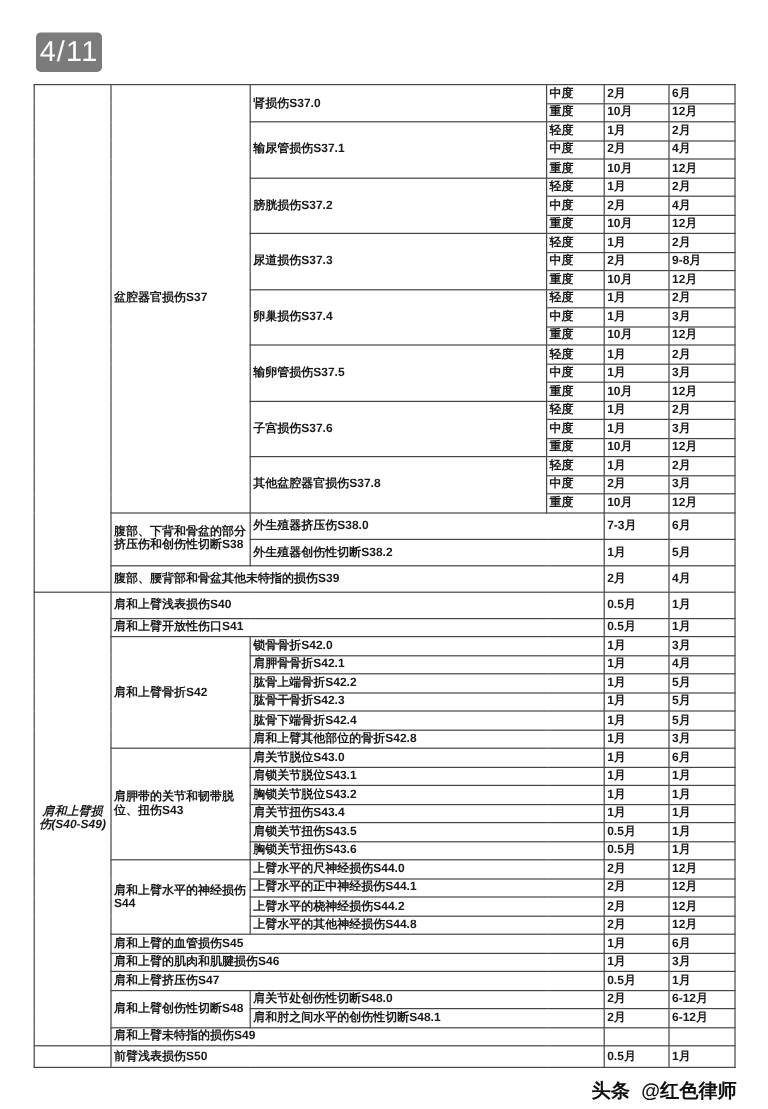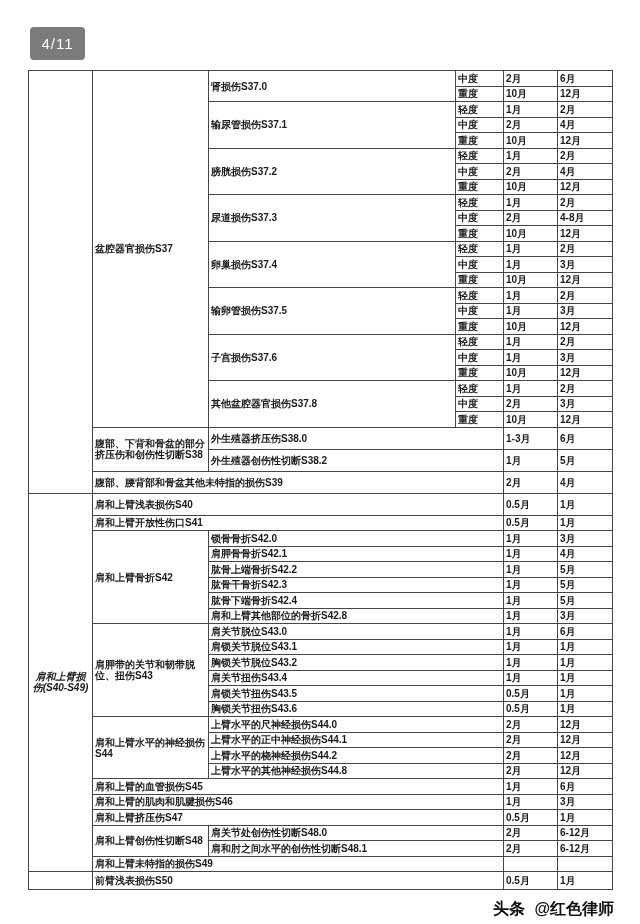--- a/index.html
+++ b/index.html
@@ -7,21 +7,21 @@
     width:640px;height:924px;
     background:#ffffff;
     font-family:"Liberation Sans",sans-serif;
     position:relative;
     overflow:hidden;
   }
   .page-badge{
     position:absolute;left:30px;top:27px;
     width:55px;height:33px;
     background:#7b7b7b;border-radius:4px;
-    color:#ffffff;font-size:15px;
+    color:#ffffff;font-size:24px;
     display:flex;align-items:center;justify-content:center;
     letter-spacing:1px;
   }
   .table-wrap{
     position:absolute;left:28px;top:70px;
   }
   table.injury-table{
     border-collapse:collapse;
     table-layout:fixed;
     width:584px;
@@ -112,21 +112,21 @@
         </tr>
         <tr>
           <td rowspan="3" class="c-inj">尿道损伤S37.3</td>
           <td class="c-sev">轻度</td>
           <td class="c-val">1月</td>
           <td class="c-val">2月</td>
         </tr>
         <tr>
           <td class="c-sev">中度</td>
           <td class="c-val">2月</td>
-          <td class="c-val">4-8月</td>
+          <td class="c-val">9-8月</td>
         </tr>
         <tr>
           <td class="c-sev">重度</td>
           <td class="c-val">10月</td>
           <td class="c-val">12月</td>
         </tr>
         <tr>
           <td rowspan="3" class="c-inj">卵巢损伤S37.4</td>
           <td class="c-sev">轻度</td>
           <td class="c-val">1月</td>
@@ -186,21 +186,21 @@
           <td class="c-val">3月</td>
         </tr>
         <tr>
           <td class="c-sev">重度</td>
           <td class="c-val">10月</td>
           <td class="c-val">12月</td>
         </tr>
         <tr style="height: 22px;">
           <td rowspan="2" class="c-sub">腹部、下背和骨盆的部分挤压伤和创伤性切断S38</td>
           <td colspan="2" class="c-inj">外生殖器挤压伤S38.0</td>
-          <td class="c-val">1-3月</td>
+          <td class="c-val">7-3月</td>
           <td class="c-val">6月</td>
         </tr>
         <tr style="height: 22px;">
           <td colspan="2" class="c-inj">外生殖器创伤性切断S38.2</td>
           <td class="c-val">1月</td>
           <td class="c-val">5月</td>
         </tr>
         <tr style="height: 22px;">
           <td colspan="3" class="c-sub">腹部、腰背部和骨盆其他未特指的损伤S39</td>
           <td class="c-val">2月</td>

